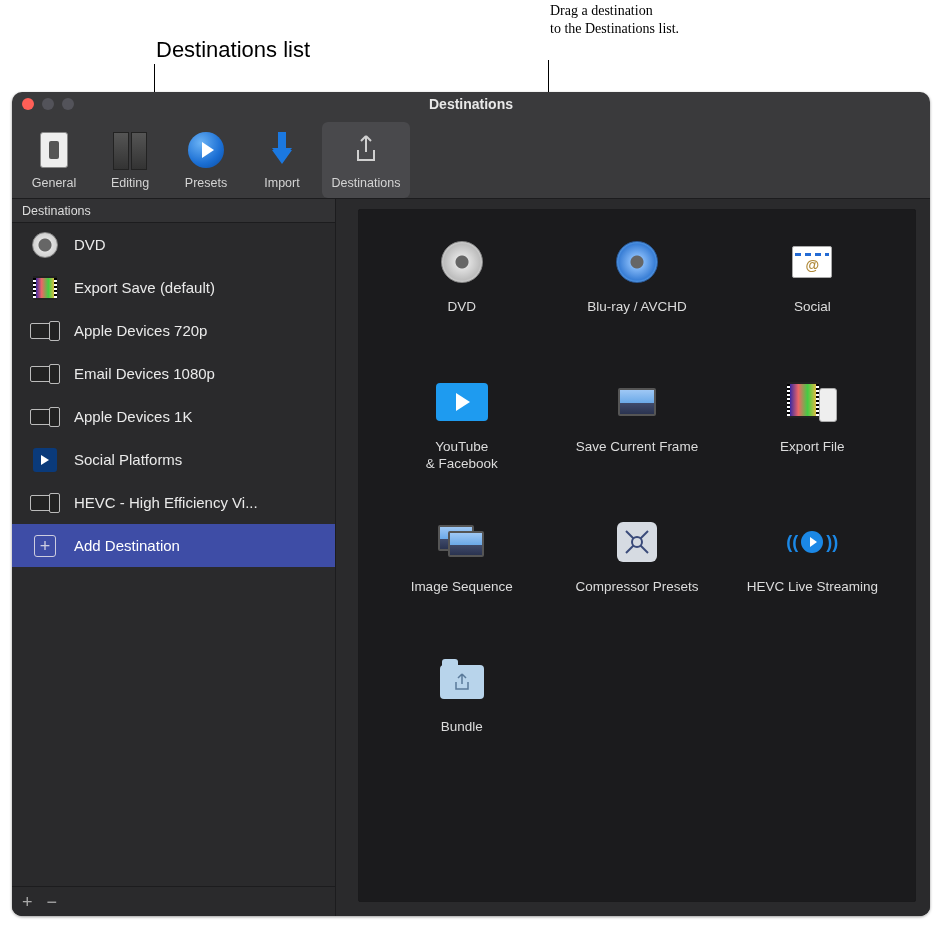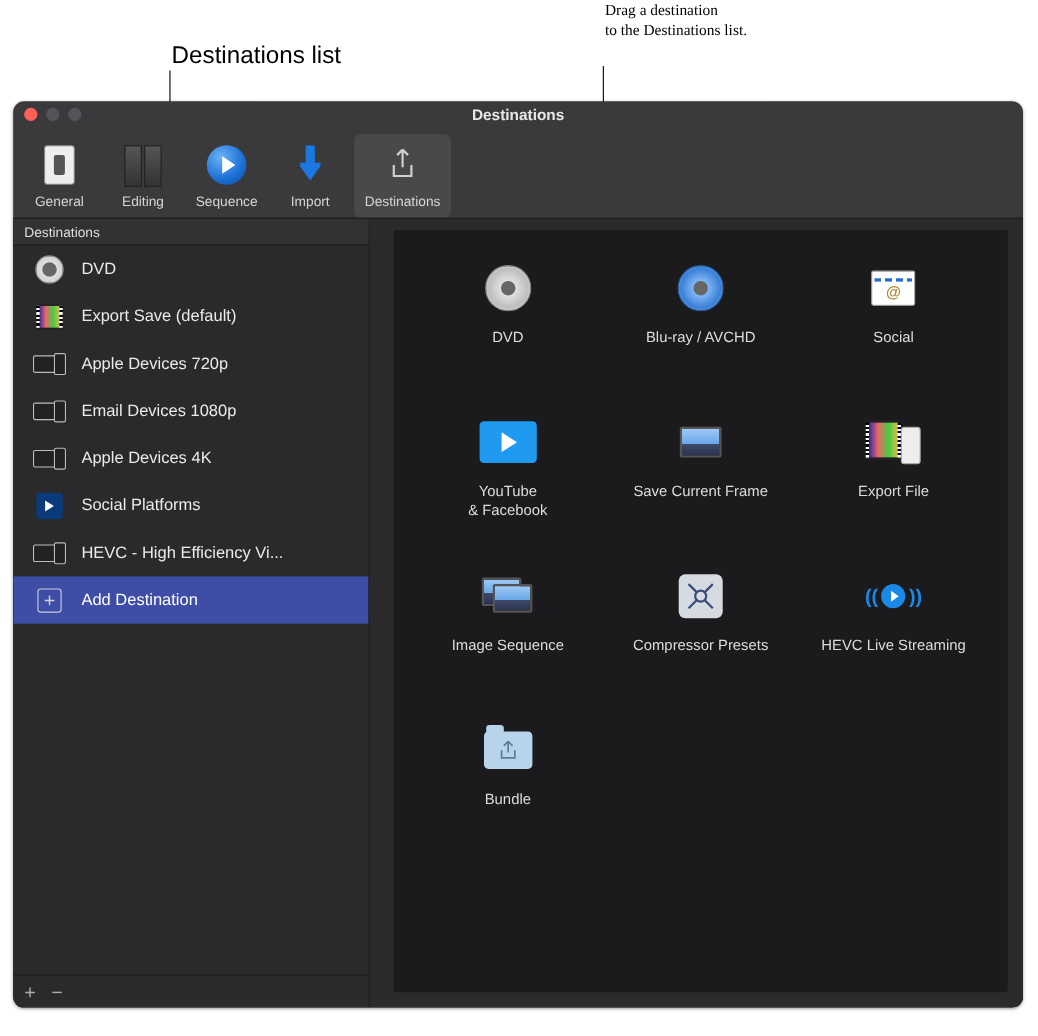--- a/index.html
+++ b/index.html
@@ -325,21 +325,21 @@
         </div>
       <div class="toolbar-label">Editing</div>
     </div>
 
     <div class="toolbar-btn">
       <div class="toolbar-ico">
           <div class="tb-playback">
             <div class="tri"></div>
           </div>
         </div>
-      <div class="toolbar-label">Sequence</div>
+      <div class="toolbar-label">Presets</div>
     </div>
 
     <div class="toolbar-btn">
       <div class="toolbar-ico">
         <div class="tb-import">
           <svg viewBox="0 0 28 36">
               <path fill="#1b78e0" d="M14 0 L14 20 M14 28 L4 16 L10 16 L10 0 L18 0 L18 16 L24 16 Z"></path>
               <path fill="#1b78e0" d="M10 2 h8 v16 h6 L14 32 L4 18 h6 Z"></path>
             </svg>
         </div>
@@ -391,21 +391,21 @@
           <div class="row-ico">
               <div class="devices-ico"></div>
             </div>
           <div class="row-label">Email Devices 1080p</div>
         </div>
 
         <div class="dest-item">
           <div class="row-ico">
               <div class="devices-ico"></div>
             </div>
-          <div class="row-label">Apple Devices 4K</div>
+          <div class="row-label">Apple Devices 1K</div>
         </div>
 
         <div class="dest-item">
           <div class="row-ico">
               <div class="play-ico">
                 <div class="tri"></div>
               </div>
             </div>
           <div class="row-label">Social Platforms</div>
         </div>

